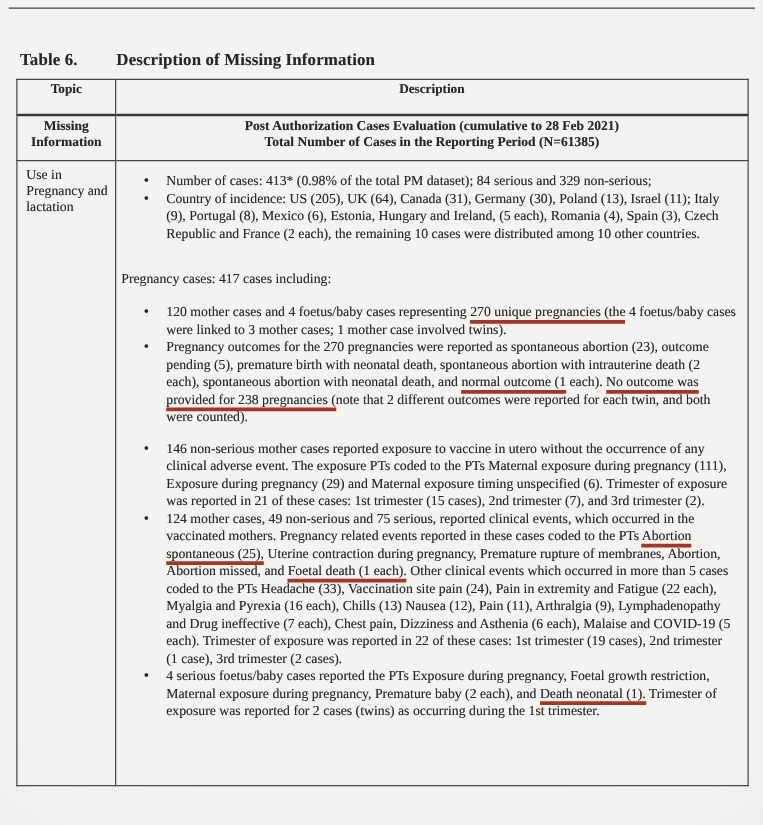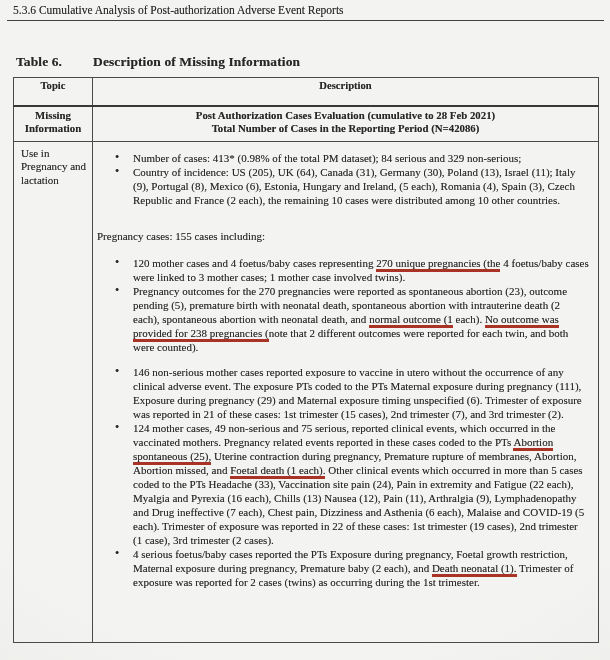--- a/index.html
+++ b/index.html
@@ -64,21 +64,20 @@
     border-bottom:3.6px solid var(--rl,#a93325);
     padding-bottom:0px;
   }
 </style>
 </head>
 <body>
 
 <div class="page">
 
   <div class="doc-header">
-    <div>5.3.6 Cumulative Analysis of Post-authorization Adverse Event Reports</div>
   </div>
 
   <div class="title-row">
     <span class="tnum">Table 6.</span><span>Description of Missing Information</span>
   </div>
 
   <table class="doc">
     <colgroup>
         <col class="c-topic">
         <col>
@@ -87,32 +86,32 @@
       <tr>
         <th>Topic</th>
         <th>Description</th>
       </tr>
     </thead>
     <tbody>
       <tr class="subheader">
         <td>Missing Information</td>
         <td>
           <div>Post Authorization Cases Evaluation (cumulative to 28 Feb 2021)</div>
-          <div>Total Number of Cases in the Reporting Period (N=42086)</div>
+          <div>Total Number of Cases in the Reporting Period (N=61385)</div>
         </td>
       </tr>
       <tr class="bodyrow">
         <td class="topic-cell">Use in Pregnancy and lactation</td>
         <td class="desc-cell">
           <div class="content">
               <ul class="bullets">
                 <li><span>Number of cases: 413* (0.98% of the total PM dataset); 84 serious and 329 non-serious;</span></li>
                 <li><span>Country of incidence: US (205), UK (64), Canada (31), Germany (30), Poland (13), Israel (11); Italy (9), Portugal (8), Mexico (6), Estonia, Hungary and Ireland, (5 each), Romania (4), Spain (3), Czech Republic and France (2 each), the remaining 10 cases were distributed among 10 other countries.</span></li>
               </ul>
-              <div class="para"><span>Pregnancy cases: 155 cases including:</span></div>
+              <div class="para"><span>Pregnancy cases: 417 cases including:</span></div>
               <ul class="bullets">
                 <li><span>120 mother cases and 4 foetus/baby cases representing </span><span class="rl">270 unique pregnancies (the</span><span> 4 foetus/baby cases were linked to 3 mother cases; 1 mother case involved twins).</span></li>
                 <li><span>Pregnancy outcomes for the 270 pregnancies were reported as spontaneous abortion (23), outcome pending (5), premature birth with neonatal death, spontaneous abortion with intrauterine death (2 each), spontaneous abortion with neonatal death, and </span><span class="rl">normal outcome (1</span><span> each). </span><span class="rl">No outcome was provided for 238 pregnancies (</span><span>note that 2 different outcomes were reported for each twin, and both were counted).</span></li>
               </ul>
               <ul class="bullets">
                 <li><span>146 non-serious mother cases reported exposure to vaccine in utero without the occurrence of any clinical adverse event. The exposure PTs coded to the PTs Maternal exposure during pregnancy (111), Exposure during pregnancy (29) and Maternal exposure timing unspecified (6). Trimester of exposure was reported in 21 of these cases: 1st trimester (15 cases), 2nd trimester (7), and 3rd trimester (2).</span></li>
                 <li><span>124 mother cases, 49 non-serious and 75 serious, reported clinical events, which occurred in the vaccinated mothers. Pregnancy related events reported in these cases coded to the PTs </span><span class="rl">Abortion spontaneous (25),</span><span> Uterine contraction during pregnancy, Premature rupture of membranes, Abortion, Abortion missed, and </span><span class="rl">Foetal death (1 each).</span><span> Other clinical events which occurred in more than 5 cases coded to the PTs Headache (33), Vaccination site pain (24), Pain in extremity and Fatigue (22 each), Myalgia and Pyrexia (16 each), Chills (13) Nausea (12), Pain (11), Arthralgia (9), Lymphadenopathy and Drug ineffective (7 each), Chest pain, Dizziness and Asthenia (6 each), Malaise and COVID-19 (5 each). Trimester of exposure was reported in 22 of these cases: 1st trimester (19 cases), 2nd trimester (1 case), 3rd trimester (2 cases).</span></li>
                 <li><span>4 serious foetus/baby cases reported the PTs Exposure during pregnancy, Foetal growth restriction, Maternal exposure during pregnancy, Premature baby (2 each), and </span><span class="rl">Death neonatal (1).</span><span> Trimester of exposure was reported for 2 cases (twins) as occurring during the 1st trimester.</span></li>
               </ul>
             </div>

